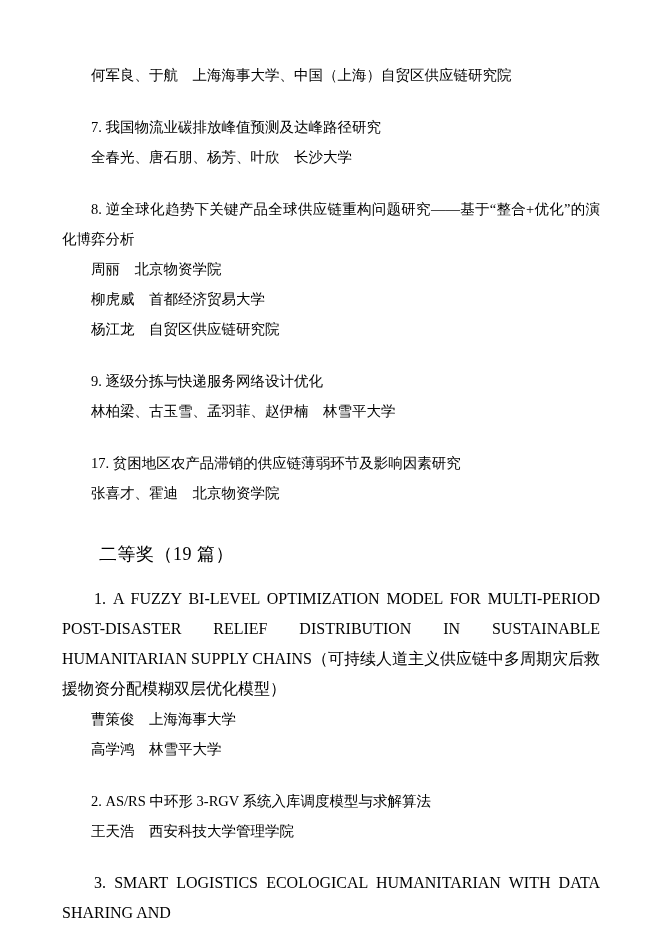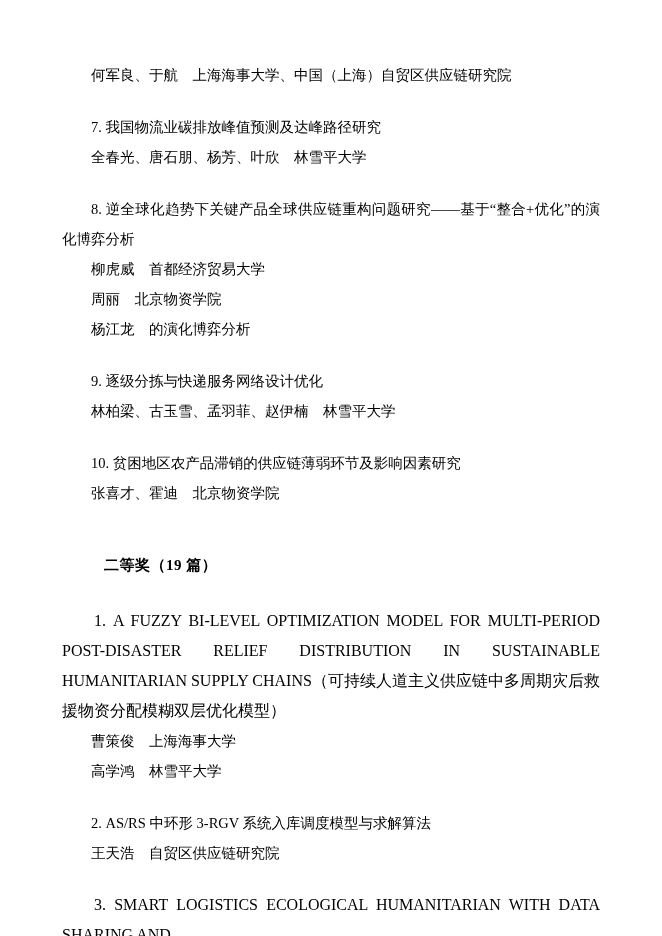--- a/index.html
+++ b/index.html
@@ -31,25 +31,25 @@
   .gap-small {
     height: 14px;
   }
   .gap-med {
     height: 22px;
   }
   .gap-large {
     height: 30px;
   }
   .heading {
-    font-size: 15px;
+    font-size: 18px;
     line-height: 30px;
-    font-weight: bold;
+    font-weight: normal;
     text-indent: 2em;
-    margin: 12px;
+    margin: 1px;
     letter-spacing: 0.5px;
   }
   .latin {
     font-family: "Liberation Serif", "DejaVu Serif", serif;
     font-size: 16px;
   }
   .entry-title {
     text-indent: 2em;
   }
   .entry-authors {
@@ -63,51 +63,51 @@
 </head>
 <body>
 
 <div class="page">
 
   <p class="para entry-authors">何军良、于航　上海海事大学、中国（上海）自贸区供应链研究院</p>
 
   <div class="gap-med"></div>
 
   <p class="para entry-title"><span>7.</span>&nbsp;<span>我国物流业碳排放峰值预测及达峰路径研究</span></p>
-  <p class="para entry-authors">全春光、唐石朋、杨芳、叶欣　林雪平大学</p>
+  <p class="para entry-authors">全春光、唐石朋、杨芳、叶欣　长沙大学</p>
 
   <div class="gap-med"></div>
 
   <p class="para entry-title justify-spread"><span>8.</span>&nbsp;<span>逆全球化趋势下关键产品全球供应链重构问题研究——基于“整合+优化”的演化博弈分析</span></p>
+  <p class="para entry-authors">周丽　北京物资学院</p>
   <p class="para entry-authors">柳虎威　首都经济贸易大学</p>
-  <p class="para entry-authors">周丽　北京物资学院</p>
-  <p class="para entry-authors">杨江龙　的演化博弈分析</p>
+  <p class="para entry-authors">杨江龙　自贸区供应链研究院</p>
 
   <div class="gap-med"></div>
 
   <p class="para entry-title"><span>9.</span>&nbsp;<span>逐级分拣与快递服务网络设计优化</span></p>
   <p class="para entry-authors">林柏梁、古玉雪、孟羽菲、赵伊楠　林雪平大学</p>
 
   <div class="gap-med"></div>
 
-  <p class="para entry-title"><span>10.</span>&nbsp;<span>贫困地区农产品滞销的供应链薄弱环节及影响因素研究</span></p>
+  <p class="para entry-title"><span>17.</span>&nbsp;<span>贫困地区农产品滞销的供应链薄弱环节及影响因素研究</span></p>
   <p class="para entry-authors">张喜才、霍迪　北京物资学院</p>
 
   <div class="gap-large"></div>
 
   <p class="heading">二等奖（19 篇）</p>
 
   <div class="gap-small"></div>
 
   <p class="para entry-title justify-spread latin"><span>1.</span>&nbsp;<span>A FUZZY BI-LEVEL OPTIMIZATION MODEL FOR MULTI-PERIOD POST-DISASTER RELIEF DISTRIBUTION IN SUSTAINABLE HUMANITARIAN SUPPLY CHAINS（可持续人道主义供应链中多周期灾后救援物资分配模糊双层优化模型）</span></p>
   <p class="para entry-authors">曹策俊　上海海事大学</p>
   <p class="para entry-authors">高学鸿　林雪平大学</p>
 
   <div class="gap-med"></div>
 
   <p class="para entry-title"><span>2.</span>&nbsp;<span>AS/RS 中环形 3-RGV 系统入库调度模型与求解算法</span></p>
-  <p class="para entry-authors">王天浩　自贸区供应链研究院</p>
+  <p class="para entry-authors">王天浩　西安科技大学管理学院</p>
 
   <div class="gap-med"></div>
 
   <p class="para entry-title justify-spread latin"><span>3.</span>&nbsp;<span>SMART LOGISTICS ECOLOGICAL HUMANITARIAN WITH DATA SHARING AND</span></p>
 
 </div>
 
 </body></html>

